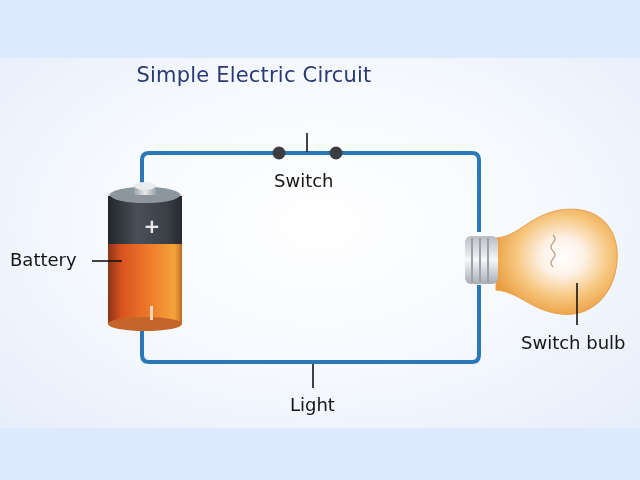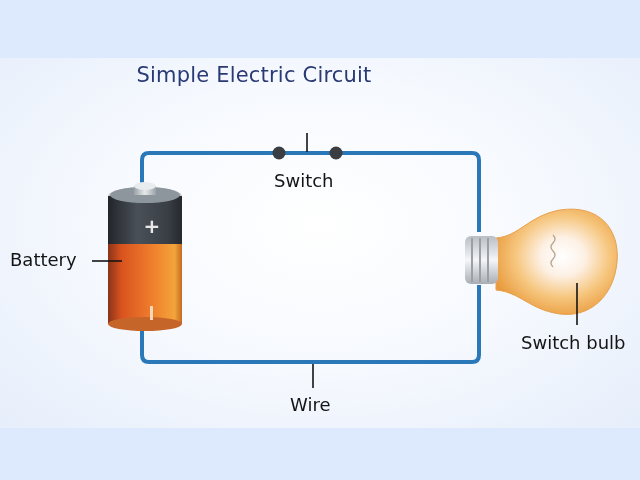--- a/index.html
+++ b/index.html
@@ -98,13 +98,13 @@
     <line x1="488" y1="238" x2="488" y2="282" stroke="#9aa0a6" stroke-width="2"></line>
     <line x1="577" y1="283" x2="577" y2="325" stroke="#151515" stroke-width="1.6"></line>
   </g>
 
   <line x1="313" y1="364" x2="313" y2="388" stroke="#151515" stroke-width="1.6"></line>
 </svg>
 
 <div class="label" style="left:274px; top:122px;margin-top:48px;">Switch</div>
 <div class="label" style="left:10px; top:249px;">Battery</div>
 <div class="label" style="left:521px; top:332px;">Switch bulb</div>
-<div class="label" style="left:290px; top:394px;">Wire</div>
+<div class="label" style="left:290px; top:394px;">Light</div>
 
 </body></html>

